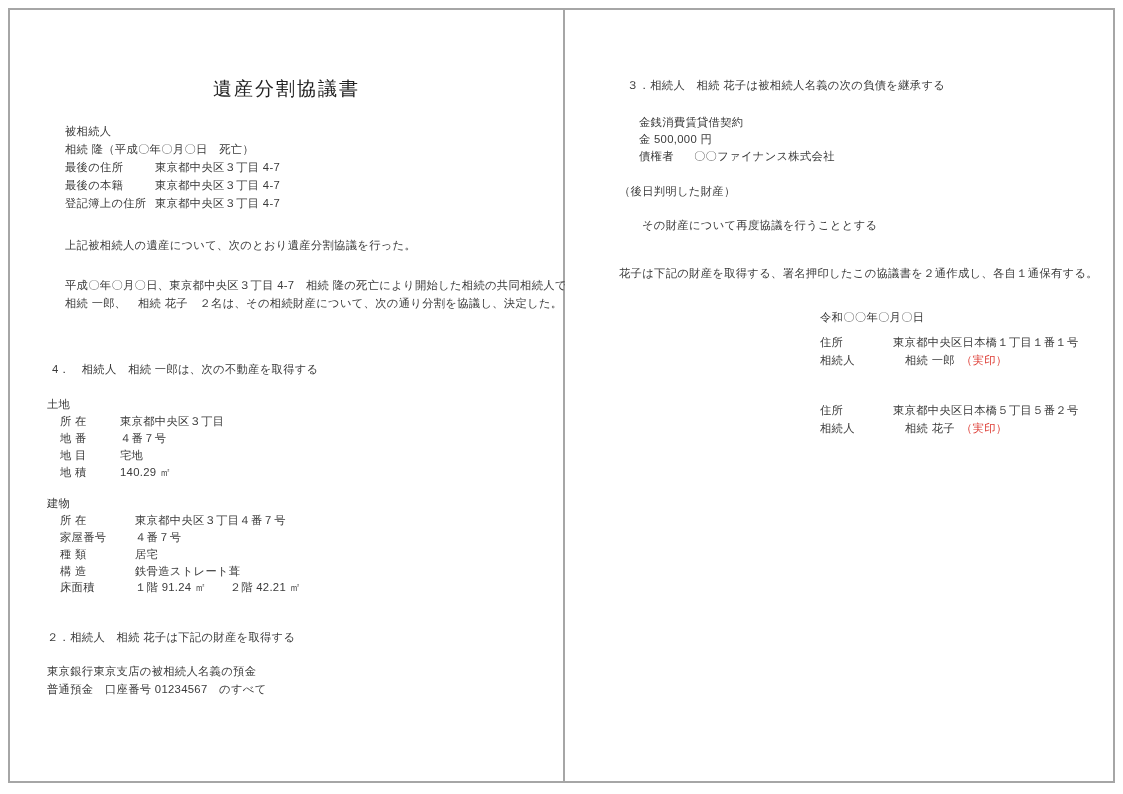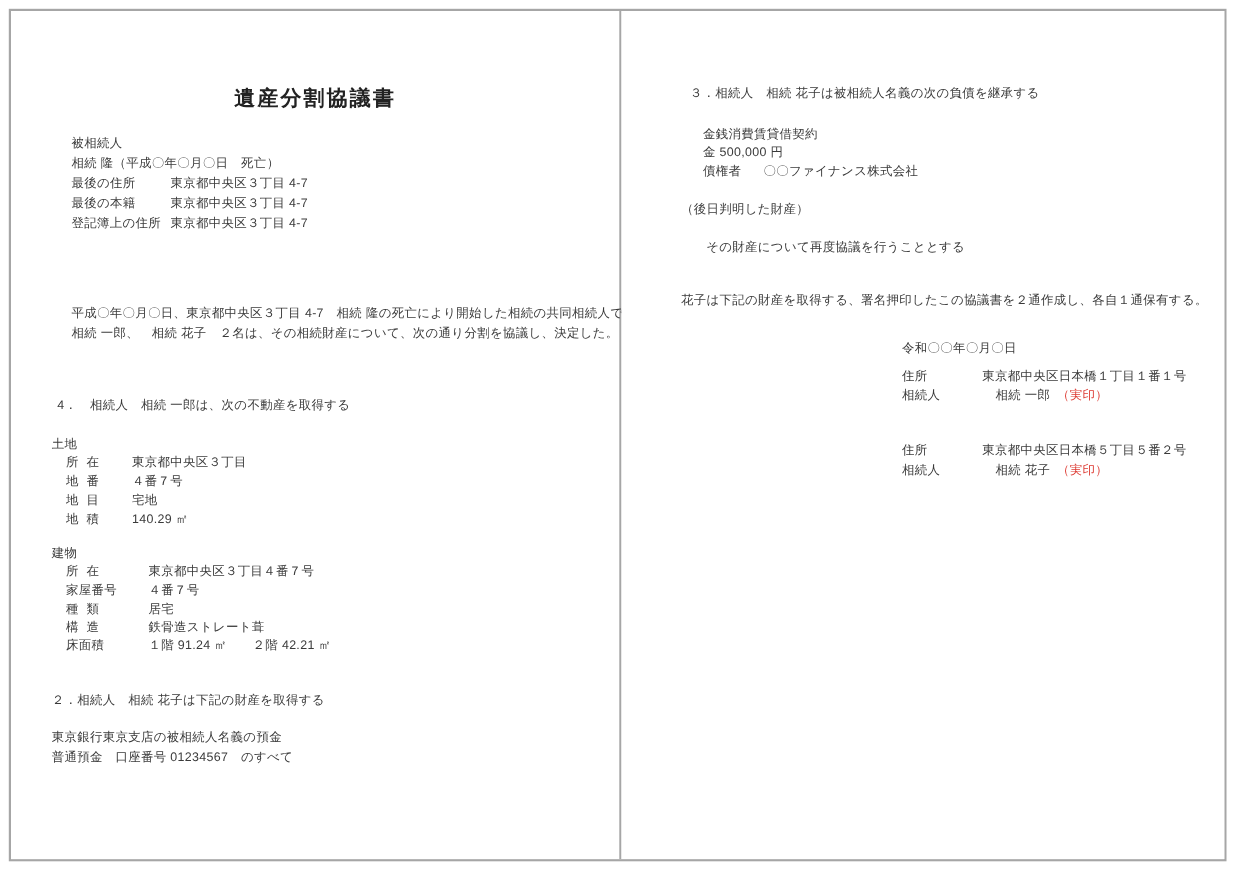--- a/index.html
+++ b/index.html
@@ -15,23 +15,23 @@
   }
   .page{position:relative;height:100%;background:#ffffff;}
   .page-left{width:553px;border-right:2px solid #a6a6a6;}
   .page-right{flex:1;padding-left:36px;}
   .ln{
     position:absolute;white-space:nowrap;
     font-size:11.3px;line-height:15px;letter-spacing:0.3px;
   }
   .doc-title{
     position:absolute;left:0;top:66px;width:100%;text-align:center;
-    font-size:19px;font-weight:bold;letter-spacing:2px;color:#222;
+    font-size:19px;font-weight:normal;letter-spacing:2px;color:#222;
   }
-  .lbl{display:inline-block;font-family:Liberation Mono, monospace;}
+  .lbl{display:inline-block;}
   .w90{width:90px;}
   .w60{width:60px;}
   .w75{width:75px;}
   .w55{width:55px;}
   .w73{width:73px;}
   .name-span{display:inline-block;width:56px;margin-left:12px;}
   .seal{color:#dd3a32;}
 </style>
 </head>
 <body>
@@ -48,20 +48,21 @@
     <div class="ln" style="left:55px;top:150px">
       <span class="lbl w90">最後の住所</span><span>東京都中央区３丁目 4-7</span>
     </div>
     <div class="ln" style="left:55px;top:168px">
       <span class="lbl w90">最後の本籍</span><span>東京都中央区３丁目 4-7</span>
     </div>
     <div class="ln" style="left:55px;top:186px">
       <span class="lbl w90">登記簿上の住所</span><span>東京都中央区３丁目 4-7</span>
     </div>
 
+    <div class="ln" style="left:55px;top:228px">上記被相続人の遺産について、次のとおり遺産分割協議を行った。</div>
     <div class="ln" style="left:55px;top:268px">平成〇年〇月〇日、東京都中央区３丁目 4-7　相続 隆の死亡により開始した相続の共同相続人である</div>
     <div class="ln" style="left:55px;top:286px">相続 一郎、　相続 花子　２名は、その相続財産について、次の通り分割を協議し、決定した。</div>
 
     <div class="ln" style="left:42px;top:352px">4．　相続人　相続 一郎は、次の不動産を取得する</div>
 
     <div class="ln" style="left:37px;top:387px">土地</div>
     <div class="ln" style="left:50px;top:404px">
       <span class="lbl w60">所 在</span><span>東京都中央区３丁目</span>
     </div>
     <div class="ln" style="left:50px;top:421px">

